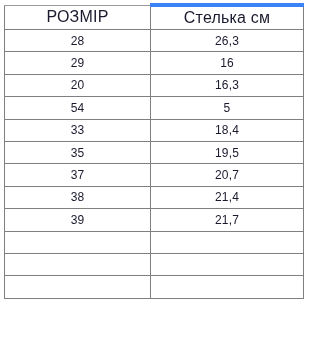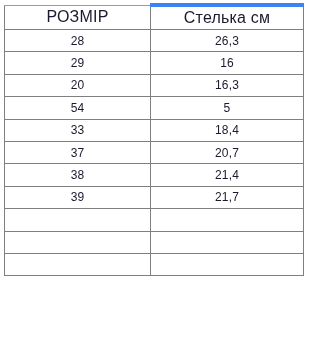--- a/index.html
+++ b/index.html
@@ -102,20 +102,24 @@
       </tr>
       <tr>
         <td>54</td>
         <td>5</td>
       </tr>
       <tr>
         <td>33</td>
         <td>18,4</td>
       </tr>
       <tr>
+        <td>35</td>
+        <td>19,5</td>
+      </tr>
+      <tr>
         <td>37</td>
         <td>20,7</td>
       </tr>
       <tr>
         <td>38</td>
         <td>21,4</td>
       </tr>
       <tr>
         <td>39</td>
         <td>21,7</td>

